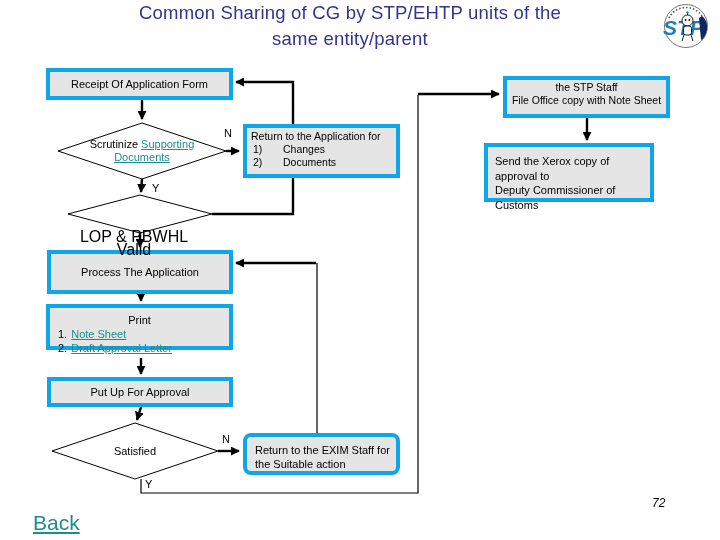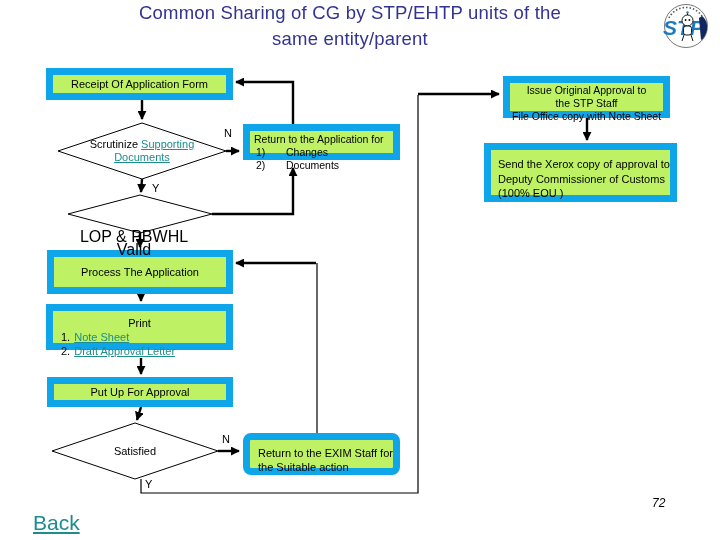--- a/index.html
+++ b/index.html
@@ -9,29 +9,29 @@
   }
   .slide{position:absolute;inset:0;width:720px;height:540px;}
   svg.overlay{position:absolute;left:0;top:0;pointer-events:none;}
   
   .title{
     position:absolute;left:0;top:8;width:700px;text-align:center;
     color:#333391;font-size:18.5px;line-height:26px;letter-spacing:.2px;
   }
   
   .fbox{
-    position:absolute;border:7px solid #0ea5e9;background:#bef264;
+    position:absolute;border:4px solid #0ea5e9;background:#e5e5e5;
     font-size:11px;box-sizing:border-box;
   }
   .center-box{display:flex;align-items:center;justify-content:center;text-align:center;}
   
   #receipt{left:46px;top:68px;width:187px;height:32px;}
-  #return-app{left:243px;top:124px;width:157px;height:36px;font-size:10.5px;line-height:13px;padding:2px 3px 0 4px;text-align:left;}
+  #return-app{left:243px;top:124px;width:157px;height:54px;font-size:10.5px;line-height:13px;padding:2px 3px 0 4px;text-align:left;}
   #issue{left:503px;top:76px;width:167px;height:42px;font-size:10.5px;line-height:13px;text-align:center;padding-top:1px;}
-  #xerox{left:484px;top:143px;width:193px;height:59px;font-size:11px;line-height:14.5px;text-align:left;padding:7px 0 0 7px;}
+  #xerox{left:484px;top:143px;width:170px;height:59px;font-size:11px;line-height:14.5px;text-align:left;padding:7px 0 0 7px;}
   #process{left:47px;top:250px;width:186px;height:44px;}
   #print{left:46px;top:304px;width:187px;height:46px;font-size:11px;line-height:14px;padding-top:5px;text-align:left;}
   #print .heading{text-align:center;}
   #print .pitem{padding-left:8px;}
   #putup{left:47px;top:377px;width:186px;height:30px;}
   #exim{left:243px;top:433px;width:157px;height:42px;font-size:11px;line-height:14px;text-align:left;padding:6px 0 0 8px;border-radius:8px;}
   
   .dtext{position:absolute;text-align:center;font-size:11px;line-height:13px;}
   #scrutinize-text{left:62px;top:138px;width:160px;}
   #lop-text{left:64px;top:208px;width:140px;font-size:16px;margin-top:22px;}
@@ -118,29 +118,27 @@
     <span>Receipt Of Application Form</span>
   </div>
 
   <div id="return-app" class="fbox">
     <div>Return to the Application for</div>
     <div><span class="rnum">1)</span><span>Changes</span></div>
     <div><span class="rnum">2)</span><span>Documents</span></div>
   </div>
 
   <div id="issue" class="fbox">
-    <div>Issue Original Approval to</div>
     <div>the STP Staff</div>
     <div>File Office copy with Note Sheet</div>
   </div>
 
   <div id="xerox" class="fbox">
     <div>Send the Xerox copy of approval to</div>
     <div>Deputy Commissioner of Customs</div>
-    <div>(100% EOU )</div>
   </div>
 
   <div id="process" class="fbox center-box">
     <span>Process The Application</span>
   </div>
 
   <div id="print" class="fbox">
     <div class="heading">Print</div>
     <div class="pitem"><span class="pnum">1.</span><span class="tlink">Note Sheet</span></div>
     <div class="pitem"><span class="pnum">2.</span><span class="tlink">Draft Approval Letter</span></div>

